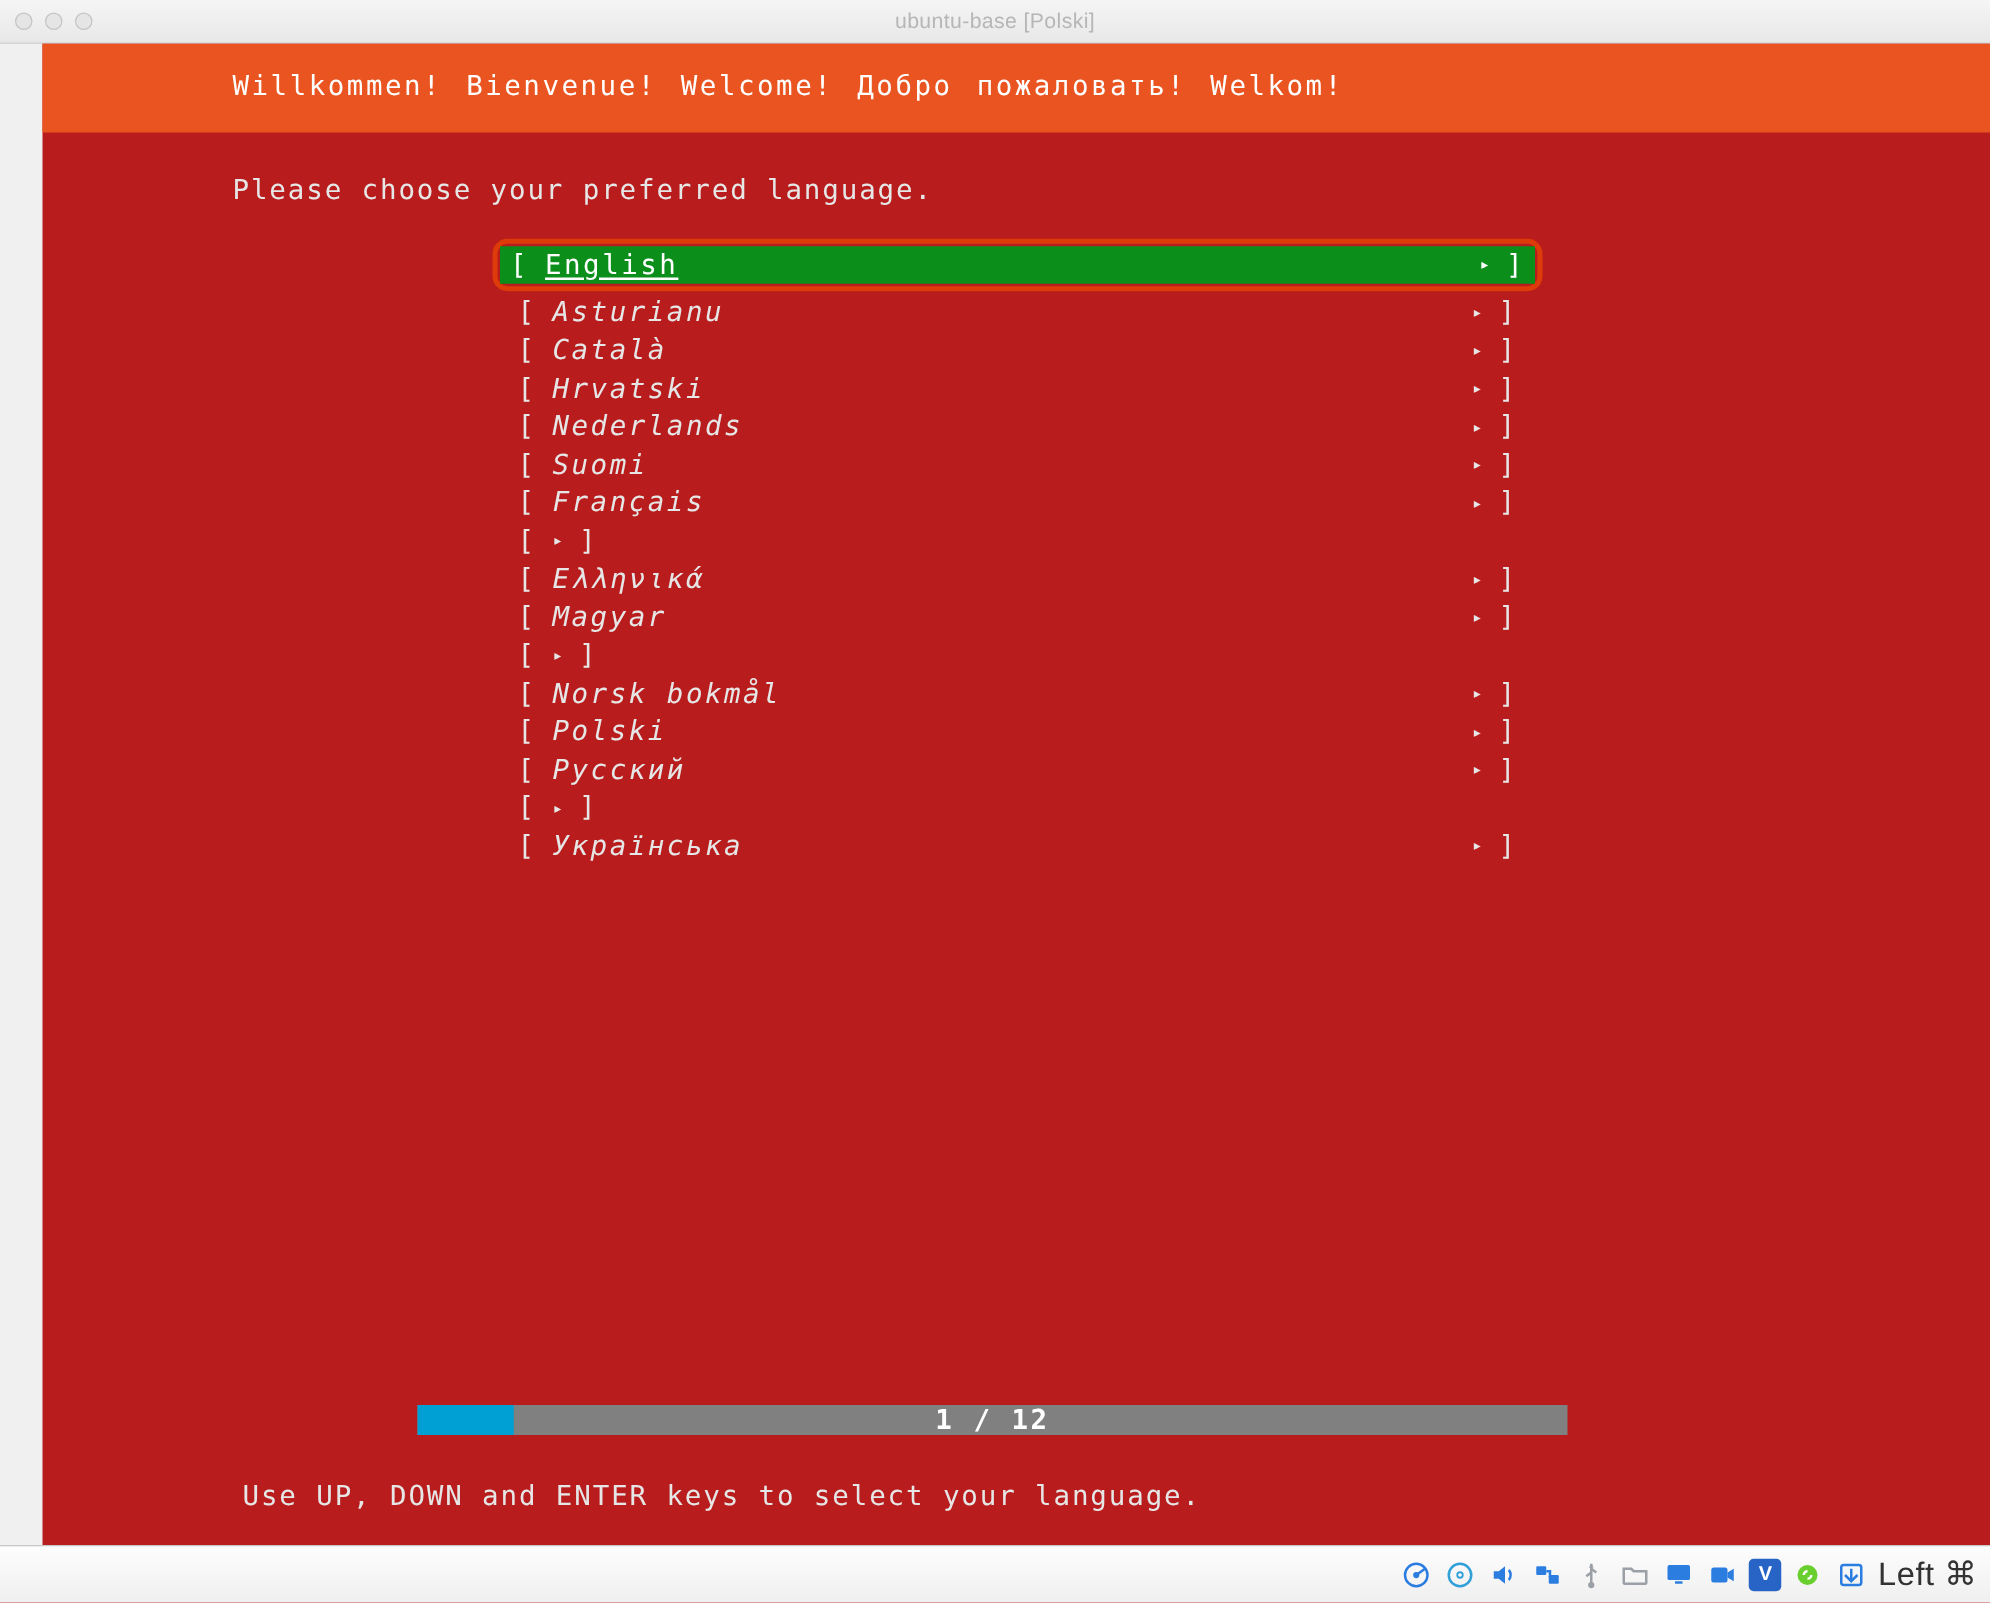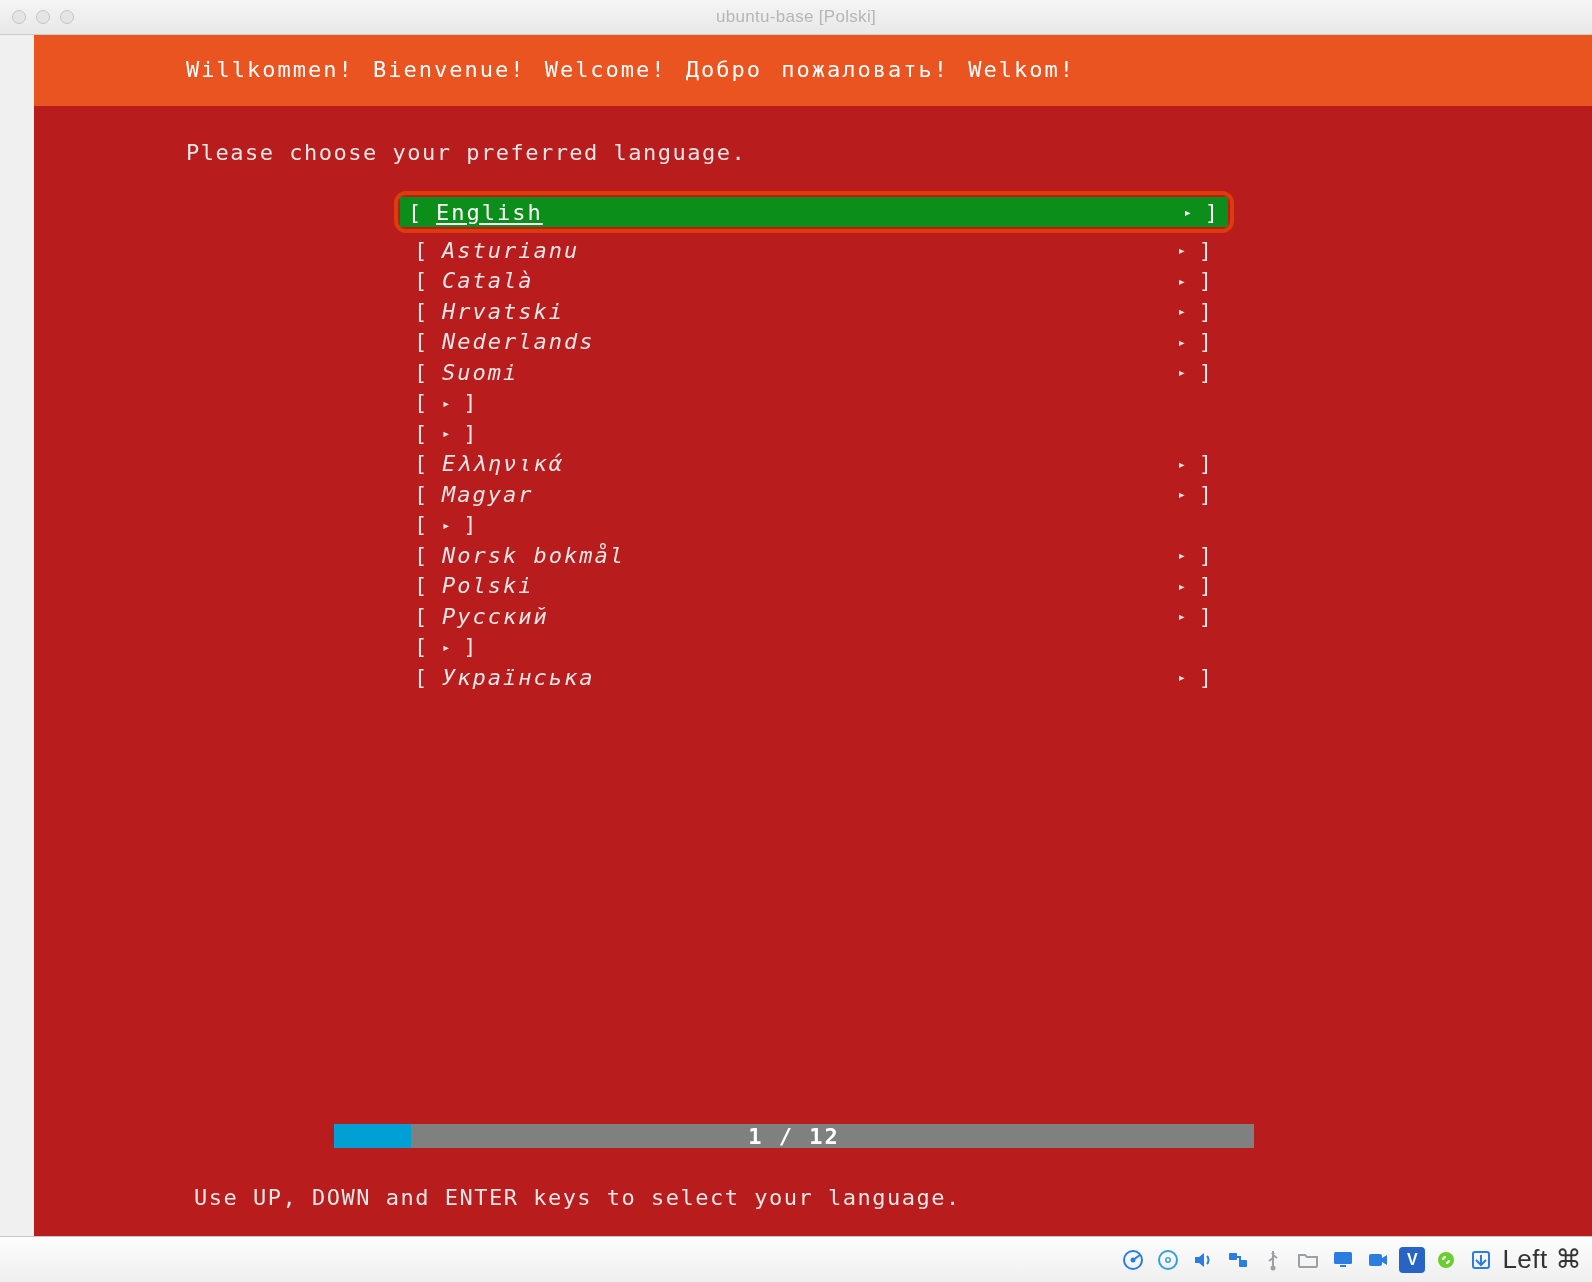--- a/index.html
+++ b/index.html
@@ -144,20 +144,21 @@
             <span class="rb">]</span>
           </div>
           <div class="lang-row">
             <span class="lb">[</span>
             <span class="name">Suomi</span>
             <span class="tri">▸</span>
             <span class="rb">]</span>
           </div>
           <div class="lang-row">
             <span class="lb">[</span>
+            <span class="name">Français</span>
             <span class="tri">▸</span>
             <span class="rb">]</span>
           </div>
           <div class="lang-row">
             <span class="lb">[</span>
             <span class="tri">▸</span>
             <span class="rb">]</span>
           </div>
           <div class="lang-row">
             <span class="lb">[</span>

